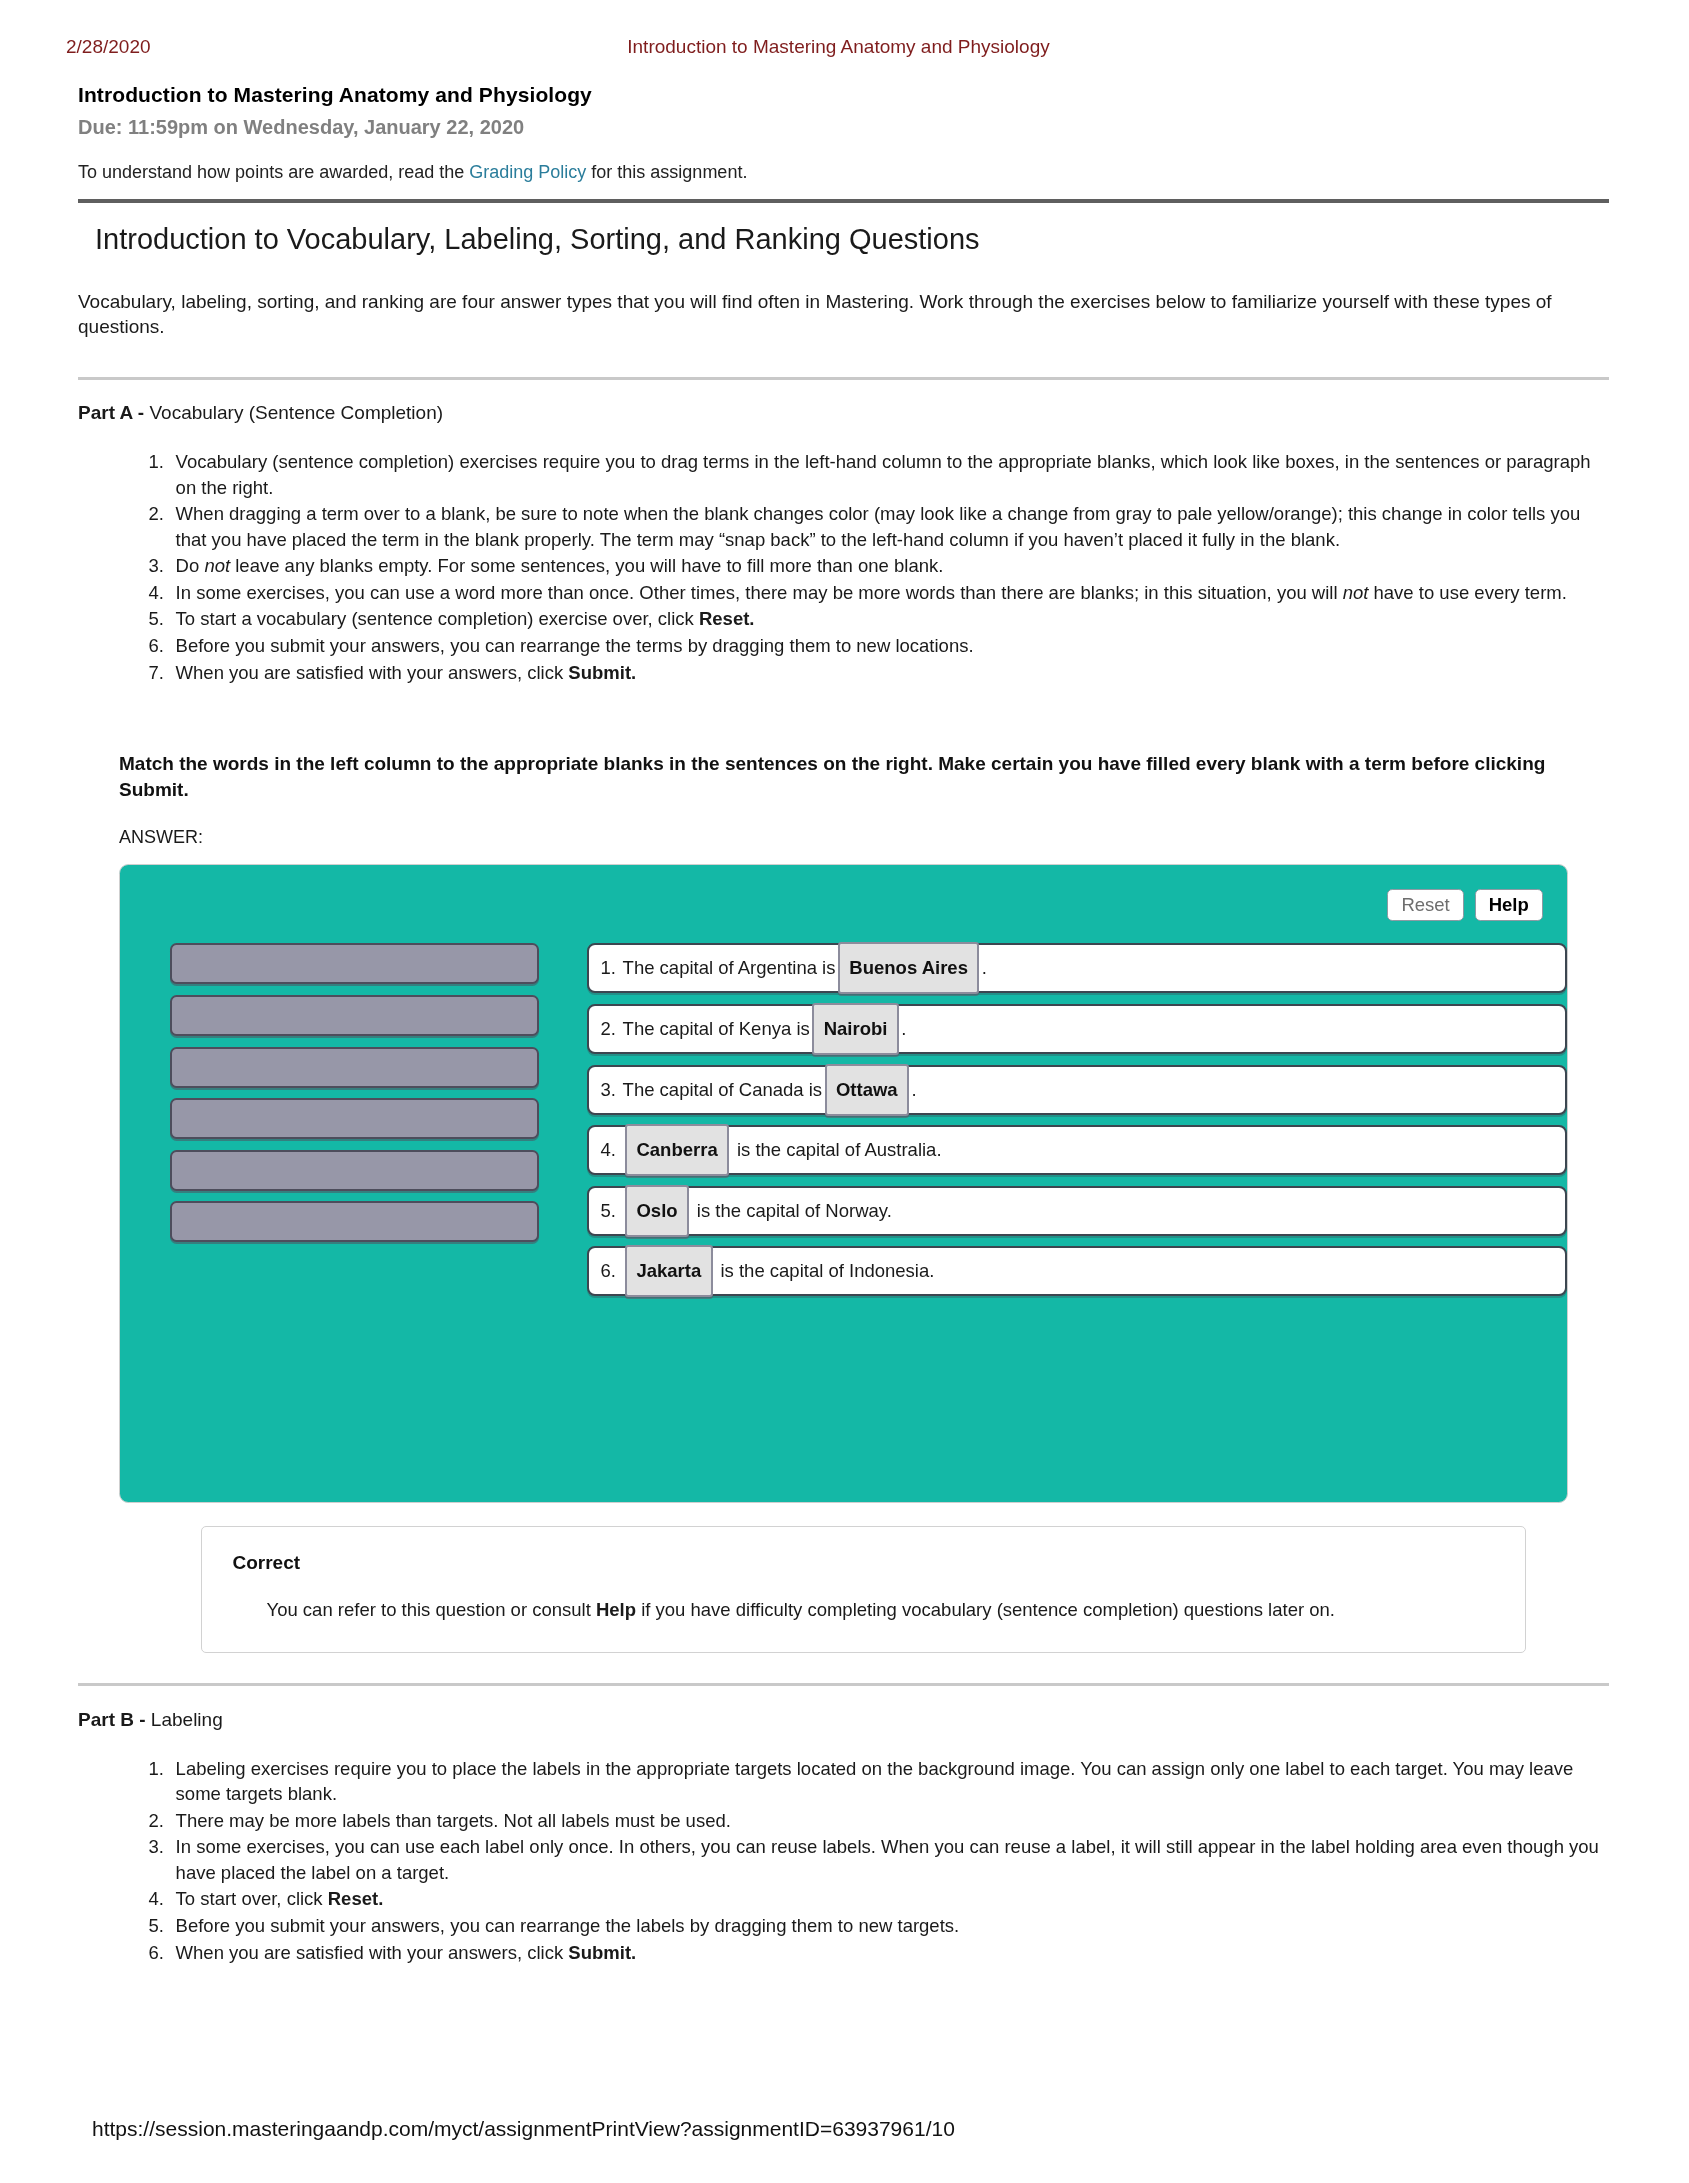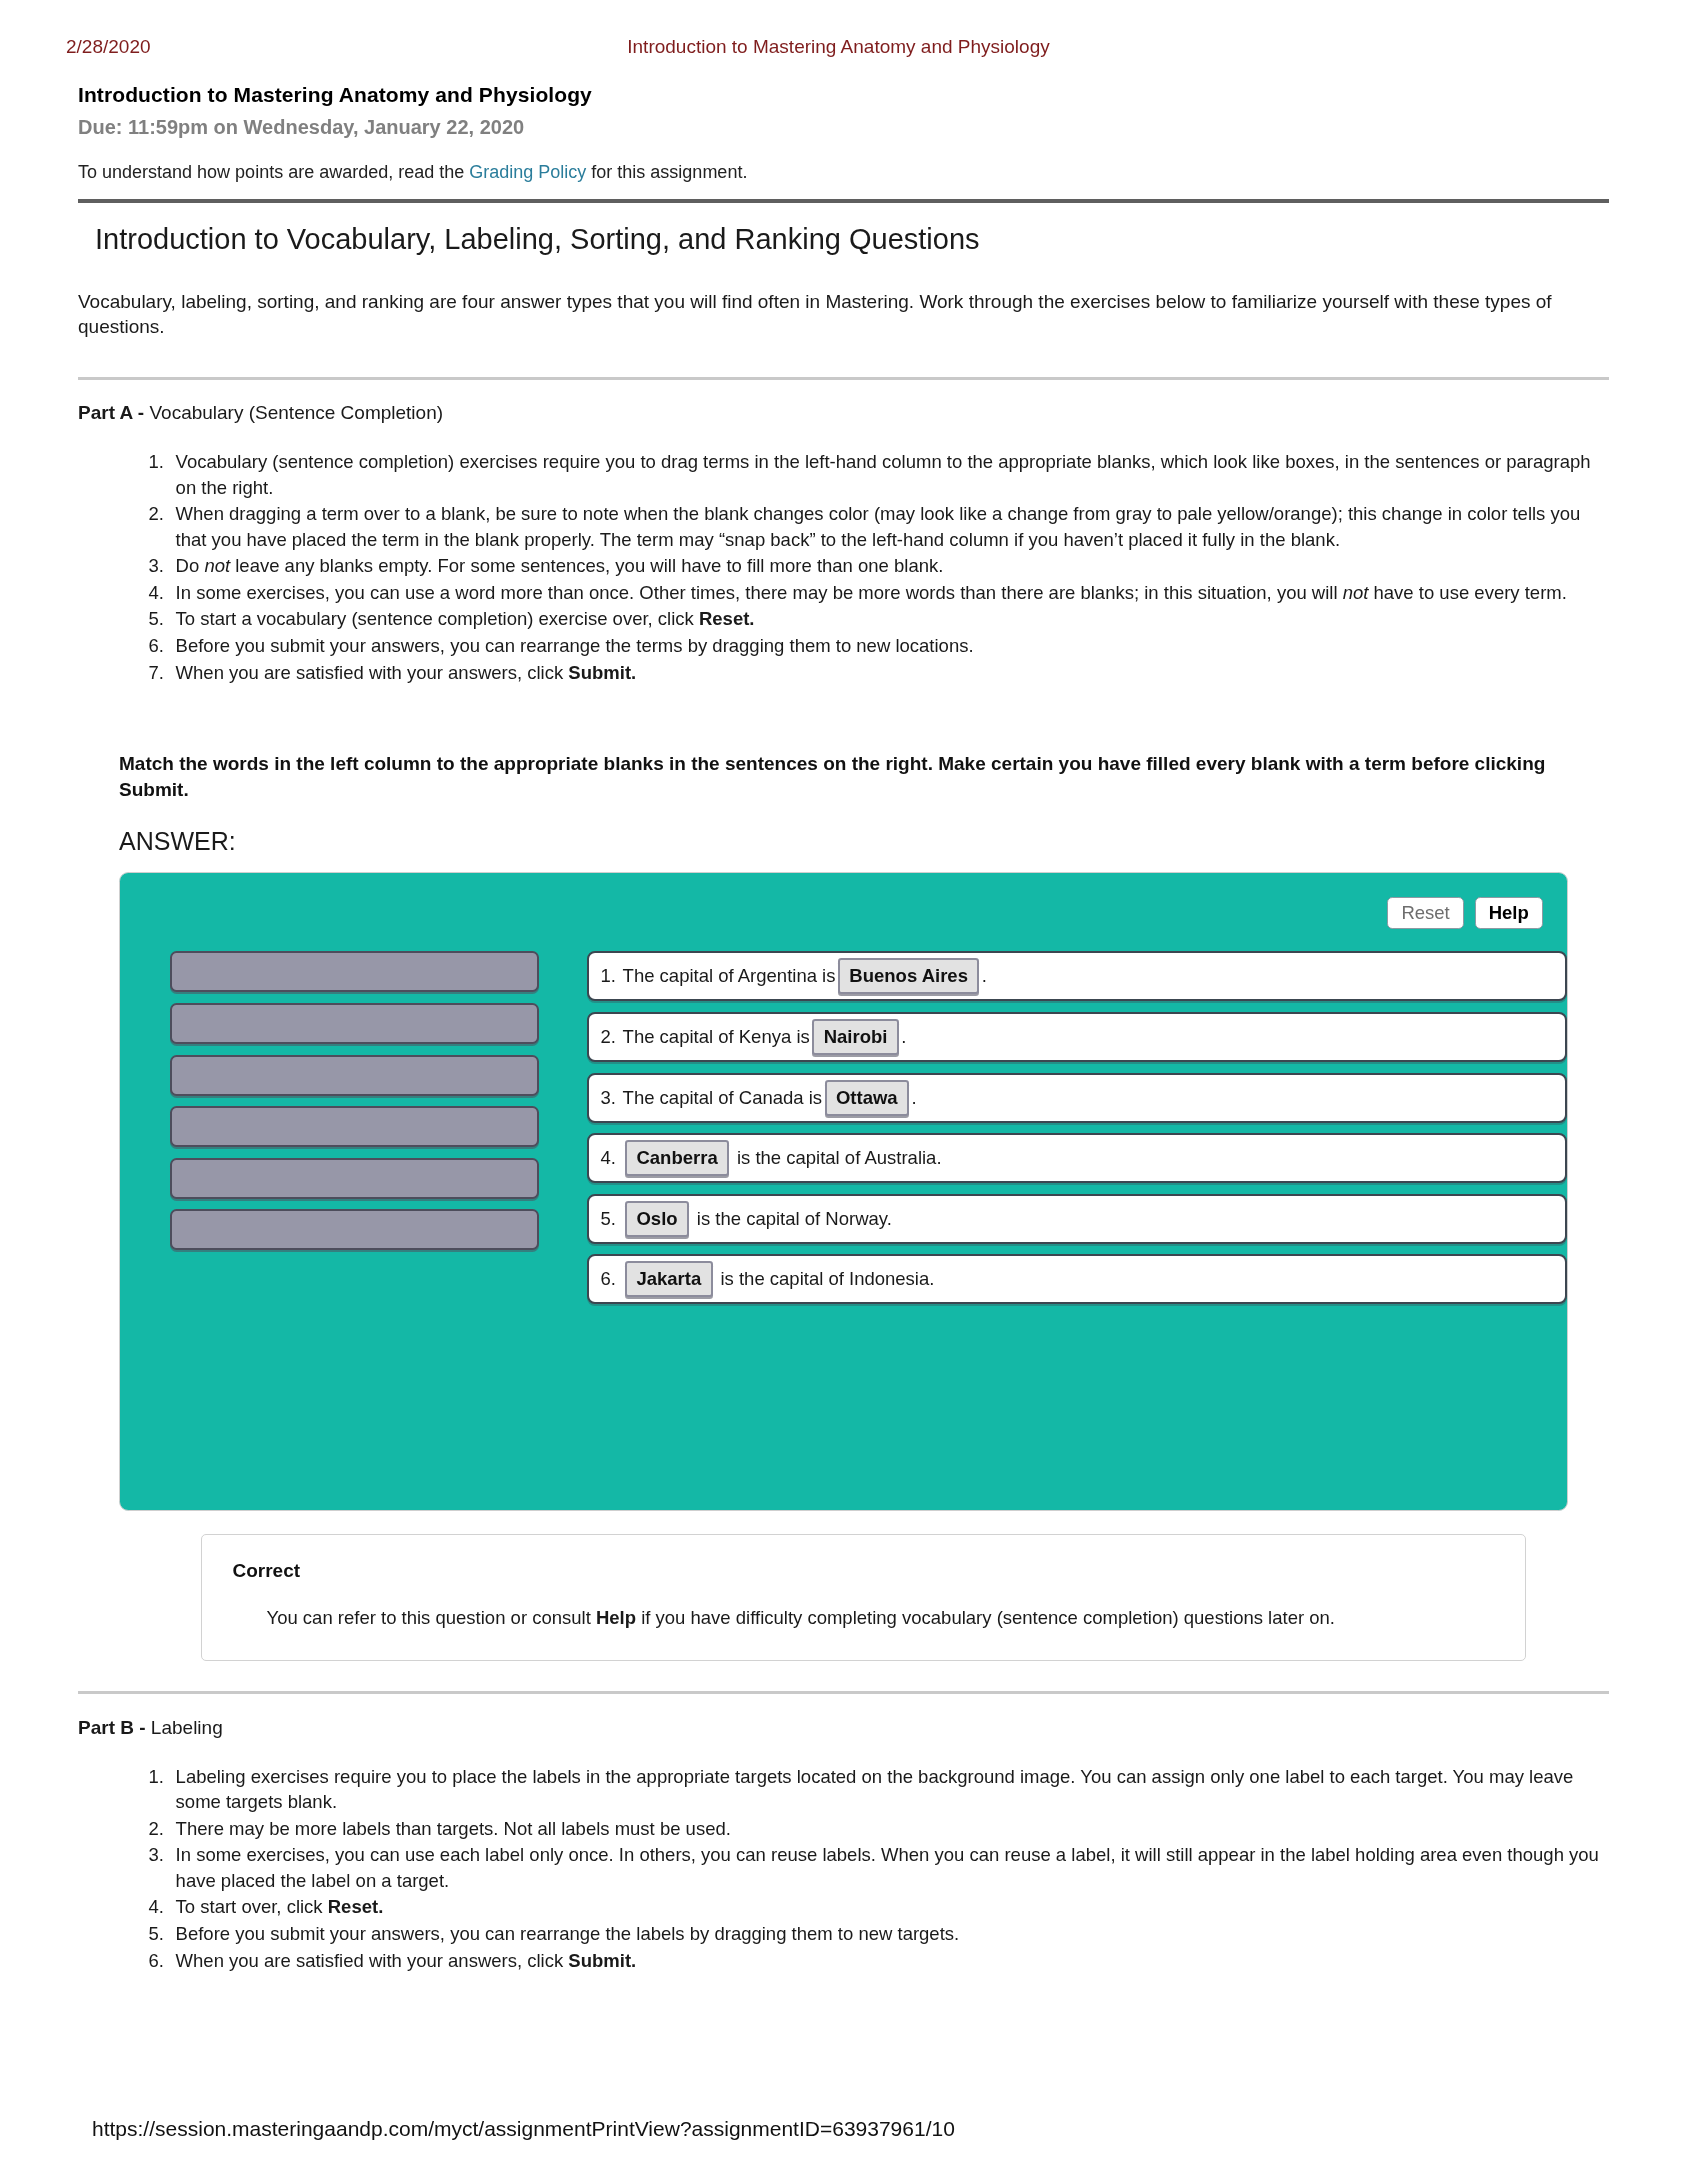--- a/index.html
+++ b/index.html
@@ -114,21 +114,21 @@
   ol.rules i { font-style: italic; }
 
   p.match-instr {
     font-size: 19px;
     font-weight: bold;
     line-height: 1.35;
     margin: 66px 0 0 41px;
     color: #111;
   }
   p.answer-label {
-    font-size: 25px;
+    font-size: 18px;
     margin: 25px 0 0 41px;
     color: #1a1a1a;
   }
 
   
   .answer-panel {
     position: relative;
     margin: 16px 0 0 41px;
     width: 1449px;
     height: 639px;
@@ -203,21 +203,21 @@
   .term-chip {
     display: inline-flex;
     align-items: center;
     justify-content: center;
     background: #e2e2e2;
     border: 2px solid #8c8c9c;
     border-radius: 3.3px;
     font-weight: bold;
     font-size: 18.5px;
     color: #111;
-    height: 36px;
+    height: 52px;
     padding: 0 9.3px;
     box-shadow: 0 2px 0 rgba(90,90,105,.6);
     margin: 0 2.6px;
     cursor: move;
     white-space: nowrap;
   }
 
   
   .feedback {
     margin: 22.5px 0 0 123px;

